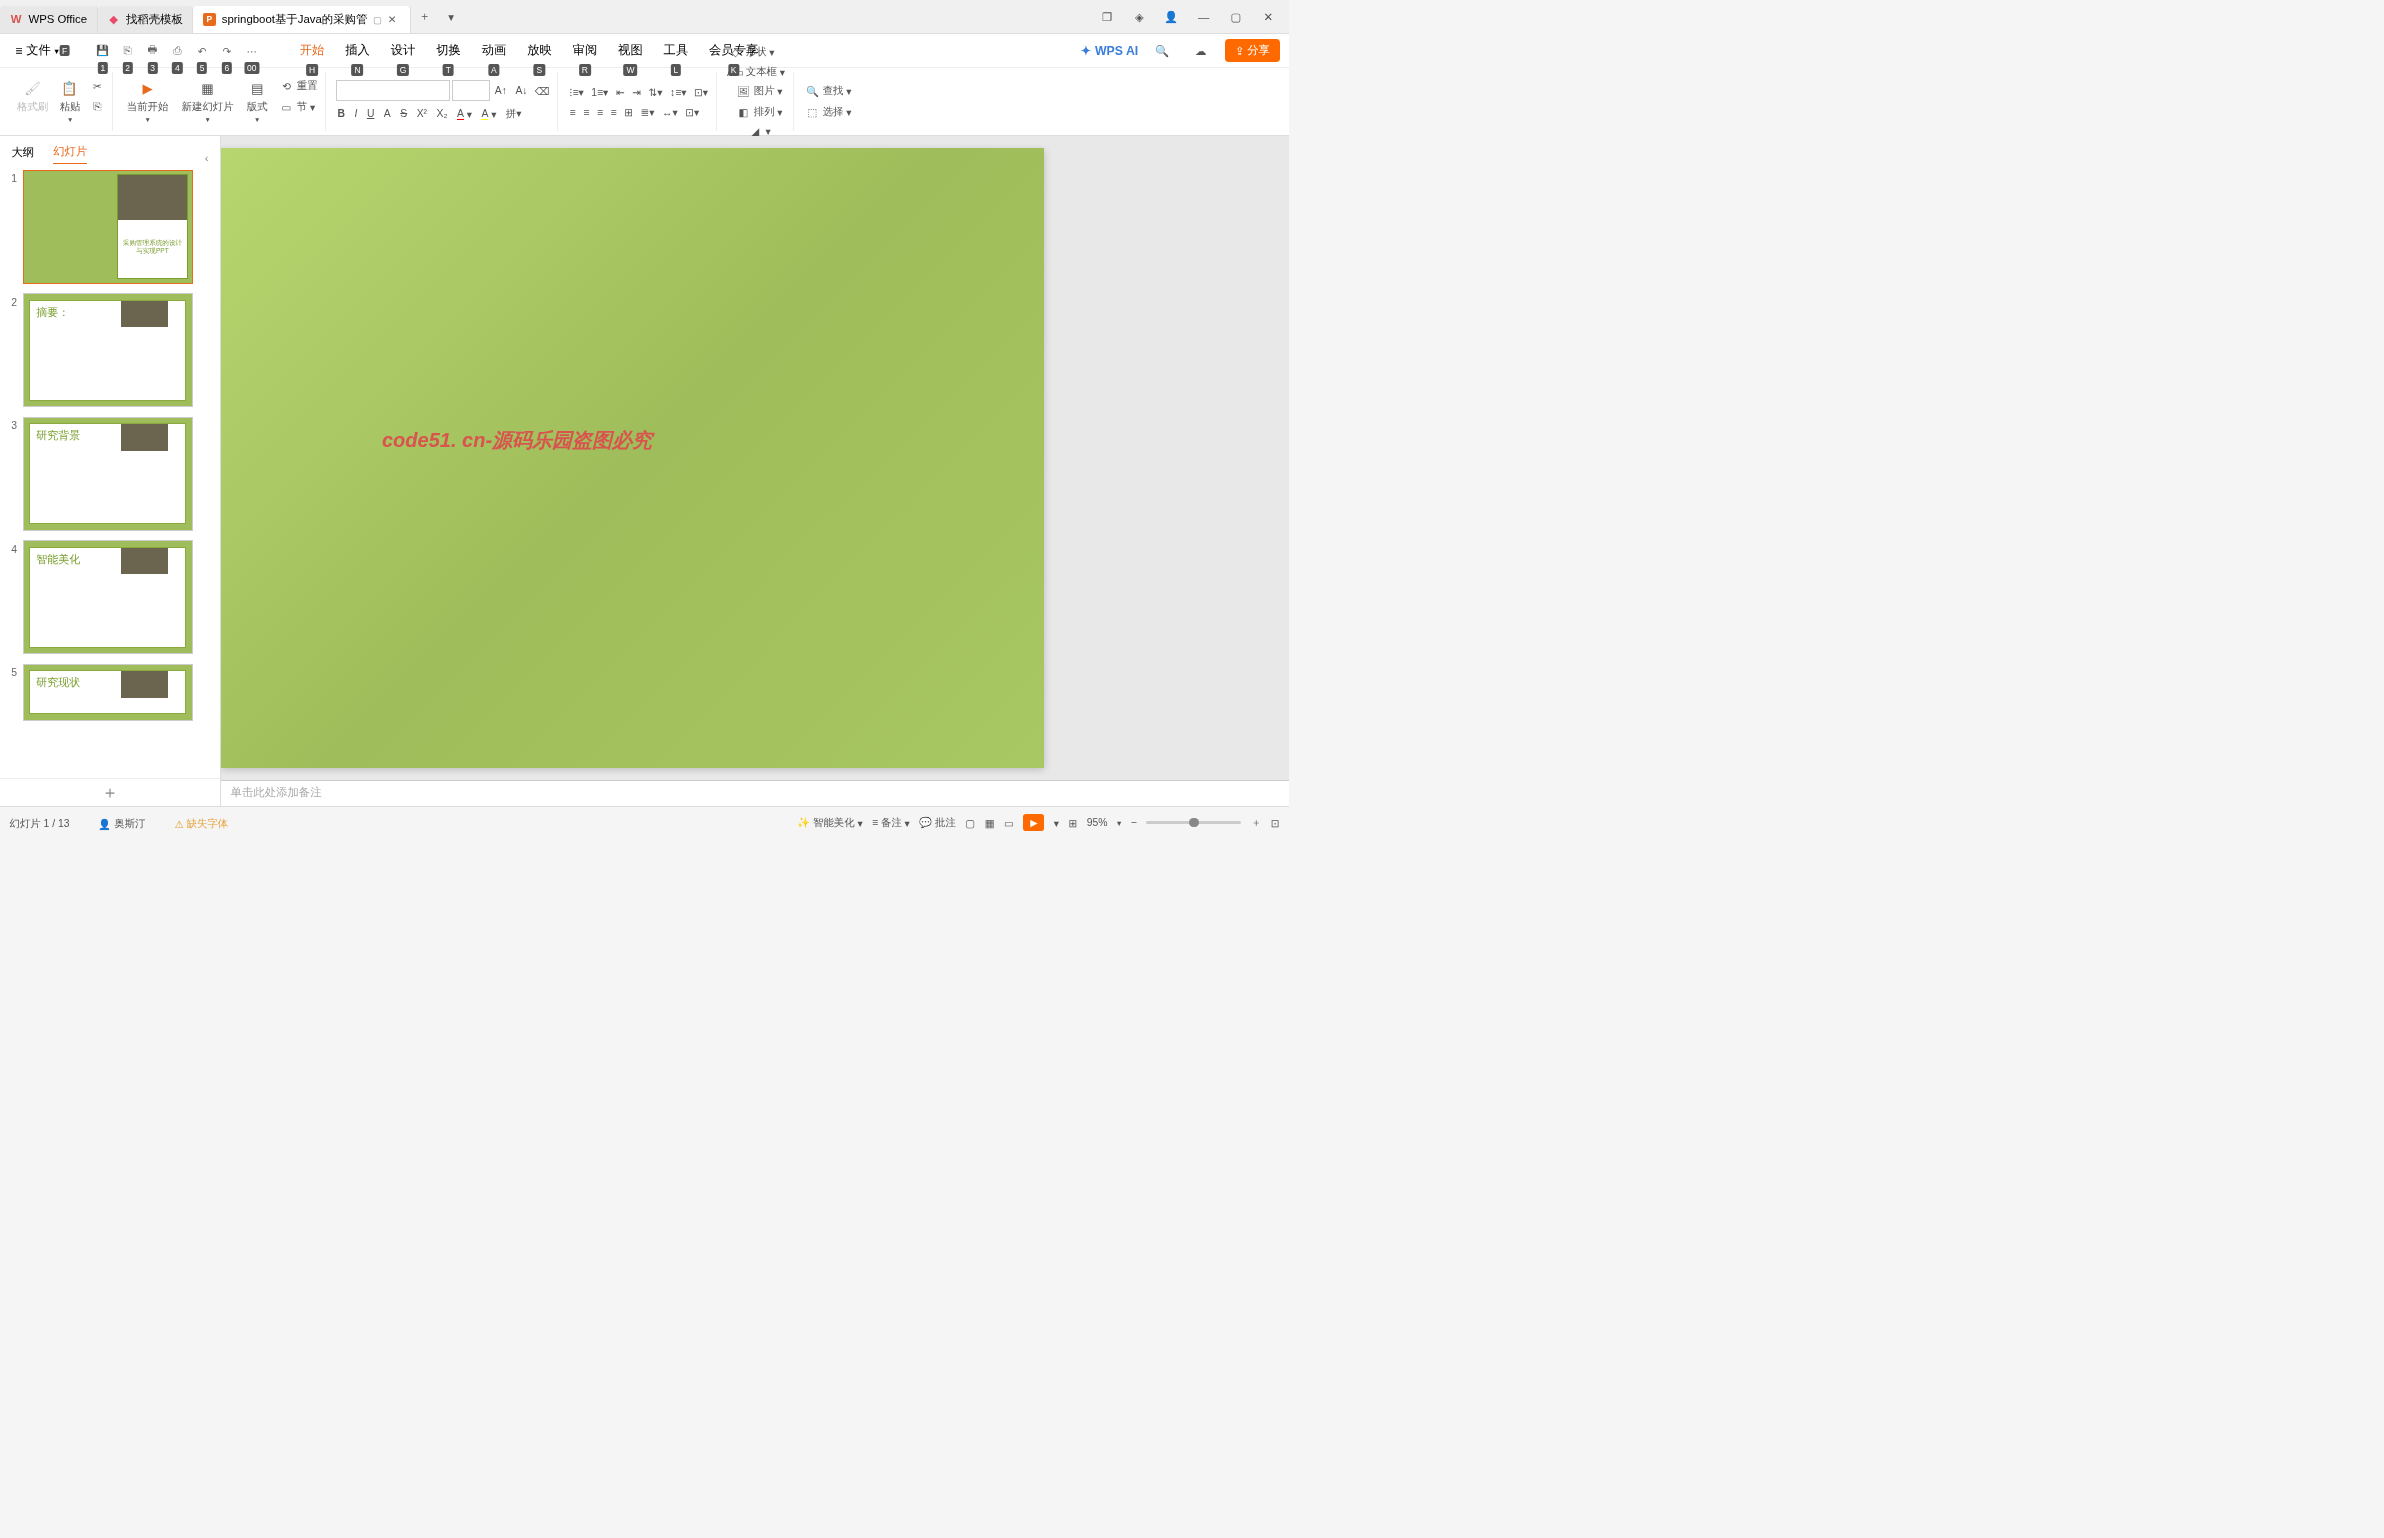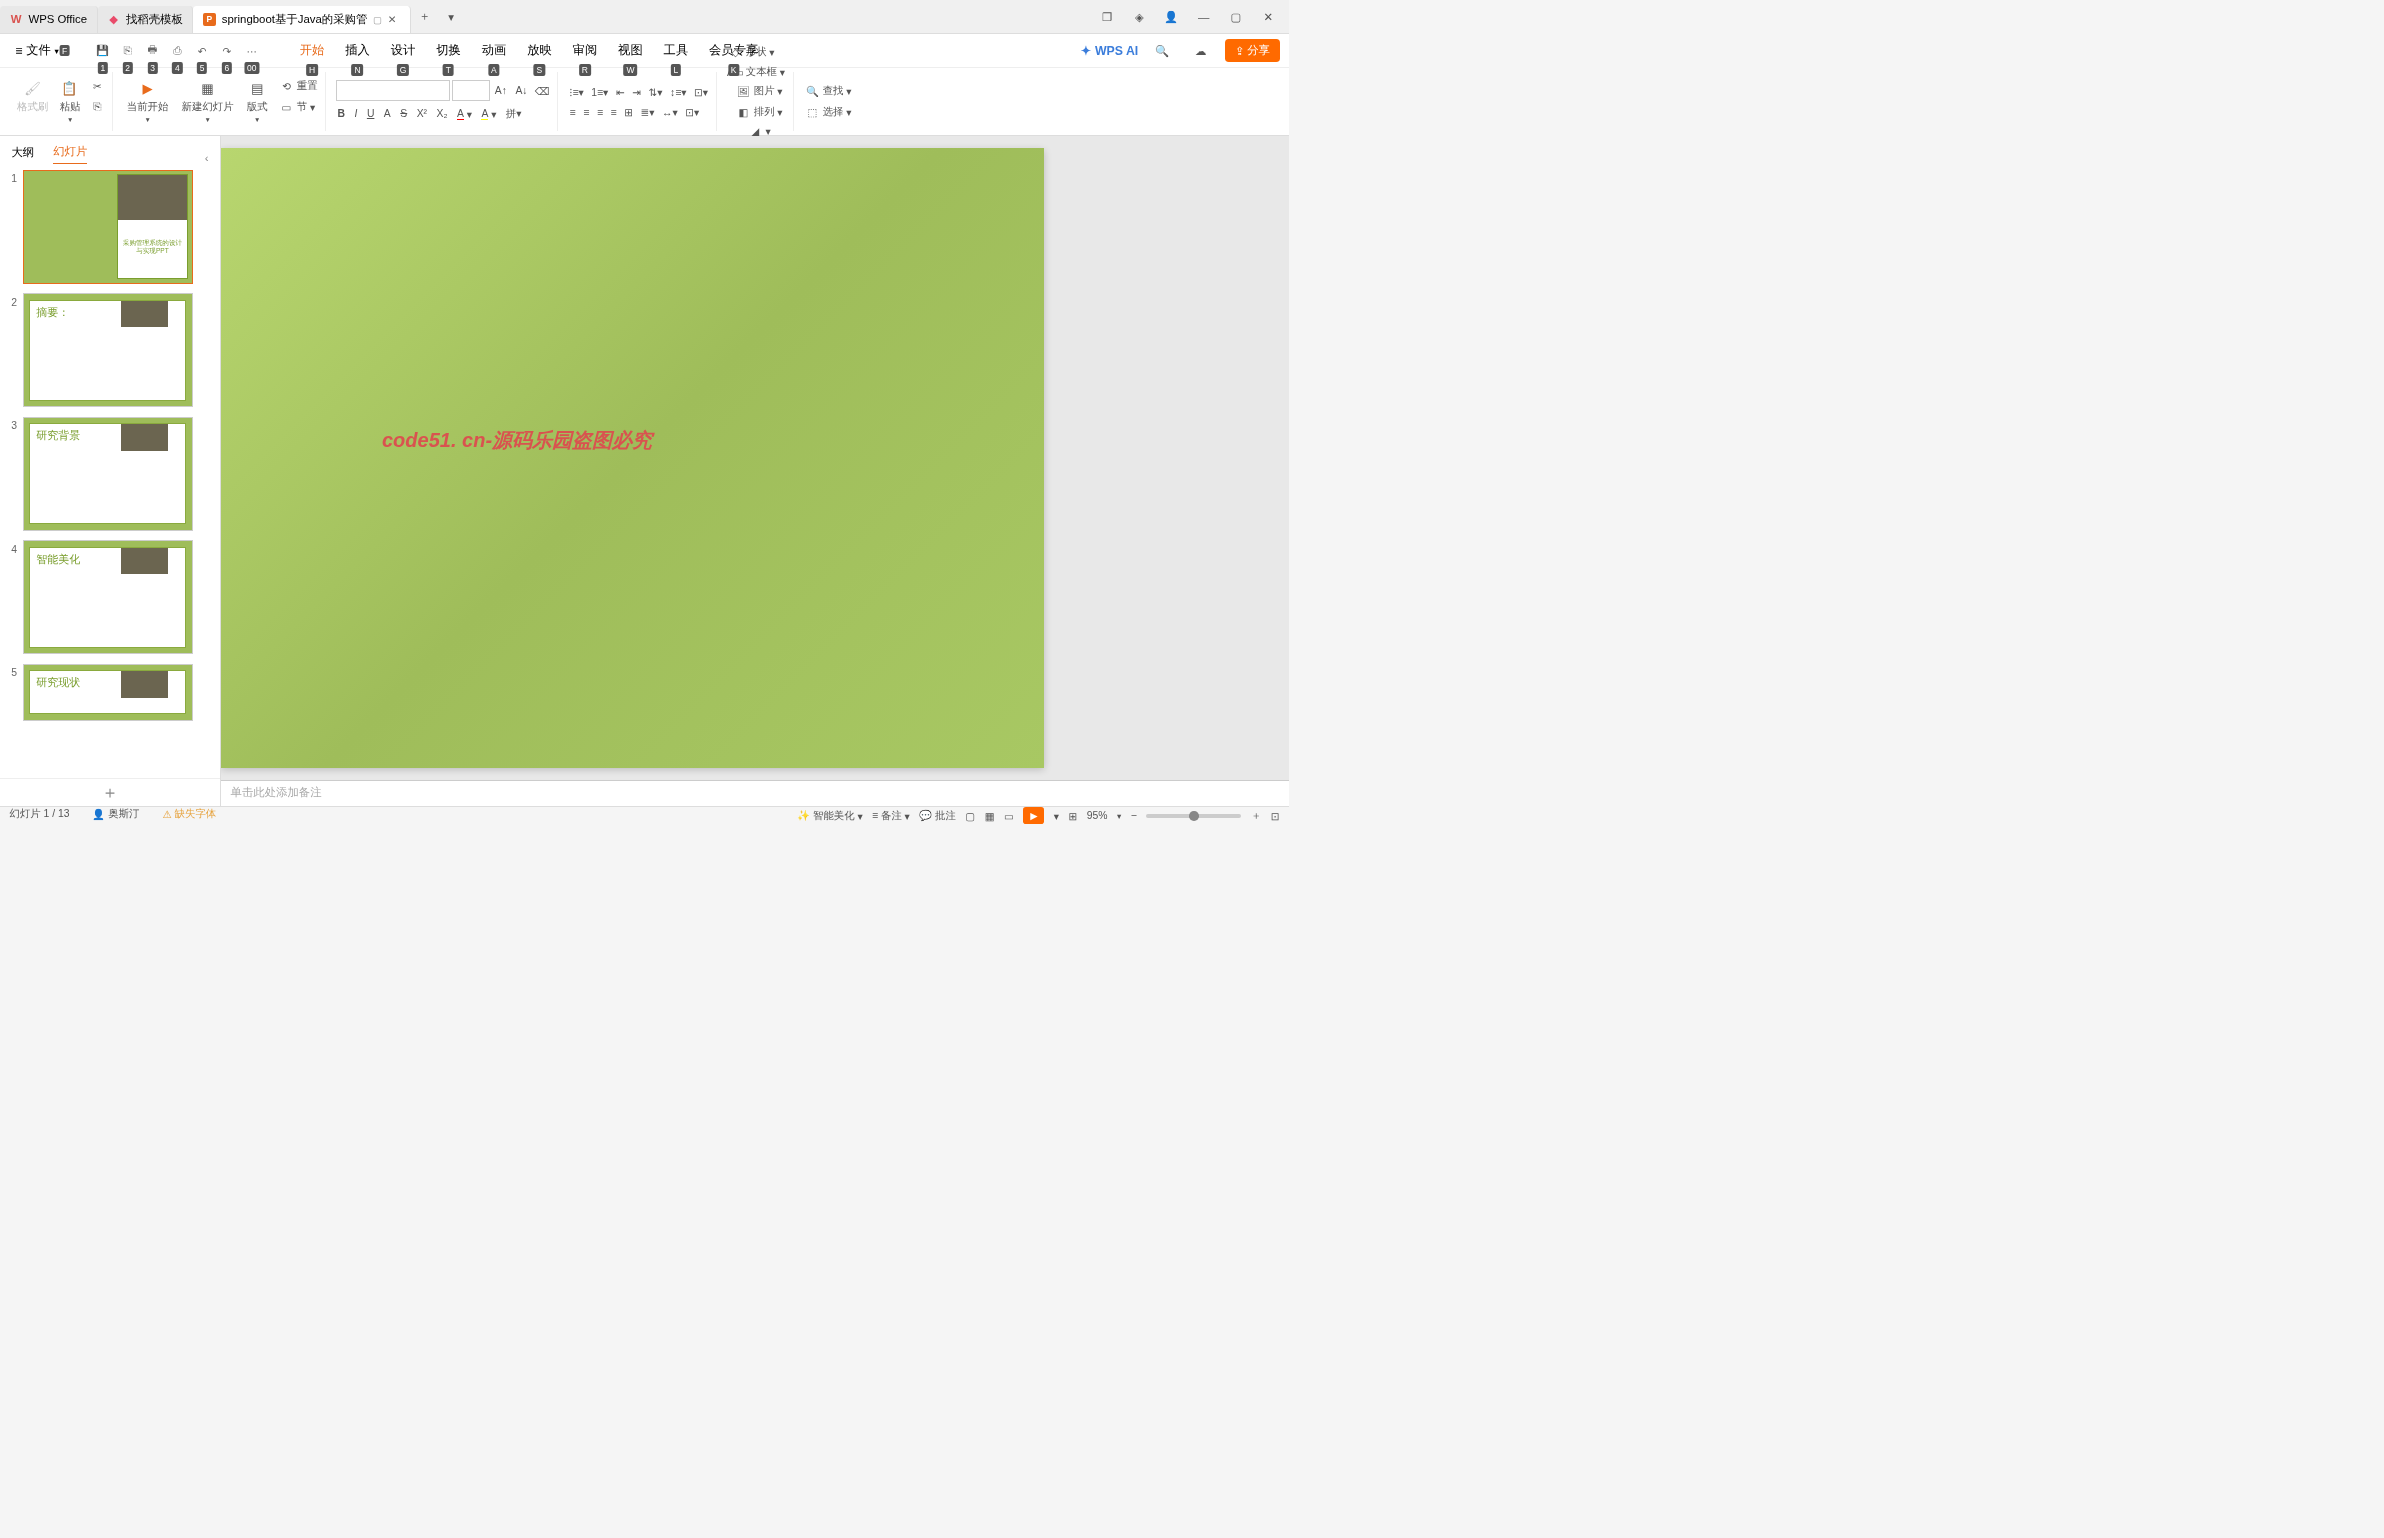--- a/index.html
+++ b/index.html
@@ -65,21 +65,21 @@
 .slide { width: 823px; height: 620px; background: linear-gradient(135deg, #b8d66f 0%, #9fbd5a 50%, #a8c863 100%); position: relative; box-shadow: 0 1.9px 7.6px rgba(0,0,0,0.2); }
 .slide-card { position: absolute; right: 85px; top: 0; bottom: 57px; width: 322px; background: #fff; border: 1.9px solid #7a9e2e; }
 .slide-card-img { position: absolute; top: 0; left: 0; right: 0; height: 208px; background: #6b6550; }
 .slide-title { position: absolute; top: 312px; left: 17px; right: 17px; font-size: 26.5px; color: #7a9e2e; line-height: 1.5; }
 .slide-bar { position: absolute; bottom: 5.7px; left: 5.7px; right: 5.7px; height: 7.6px; background: #7a9e2e; }
 .watermark { position: absolute; top: 279px; left: 161px; font-size: 20px; color: #d9534f; font-weight: bold; pointer-events: none; z-index: 10; }
 
 .notes { height: 26.5px; border-top: 0.9px solid #ccc; padding: 3.8px 9.5px; font-size: 11.4px; color: #aaa; background: #fff; }
 
 
-.statusbar { height: 24.6px; background: #f5f5f5; border-top: 0.9px solid #ddd; display: flex; align-items: flex-start; padding: 0 9.5px; font-size: 10.4px; color: #555; gap: 23px; }
+.statusbar { height: 24.6px; background: #f5f5f5; border-top: 0.9px solid #ddd; display: flex; align-items: flex-end; padding: 0 9.5px; font-size: 10.4px; color: #555; gap: 29px; }
 .statusbar-right { margin-left: auto; display: flex; align-items: center; gap: 9.5px; }
 .status-btn { display: flex; align-items: center; gap: 2.8px; cursor: pointer; }
 .play-btn { background: #ff6a00; color: #fff; width: 21px; height: 17px; border-radius: 2.8px; display: flex; align-items: center; justify-content: center; font-size: 9.5px; }
 .zoom-slider { width: 95px; height: 3.8px; background: #ccc; position: relative; border-radius: 1.9px; }
 .zoom-thumb { position: absolute; left: 45%; top: -2.8px; width: 9.5px; height: 9.5px; background: #888; border-radius: 50%; }
 .warn { color: #e6a23c; display: flex; align-items: center; gap: 2.8px; }
 </style>
 </head>
 <body>
 

